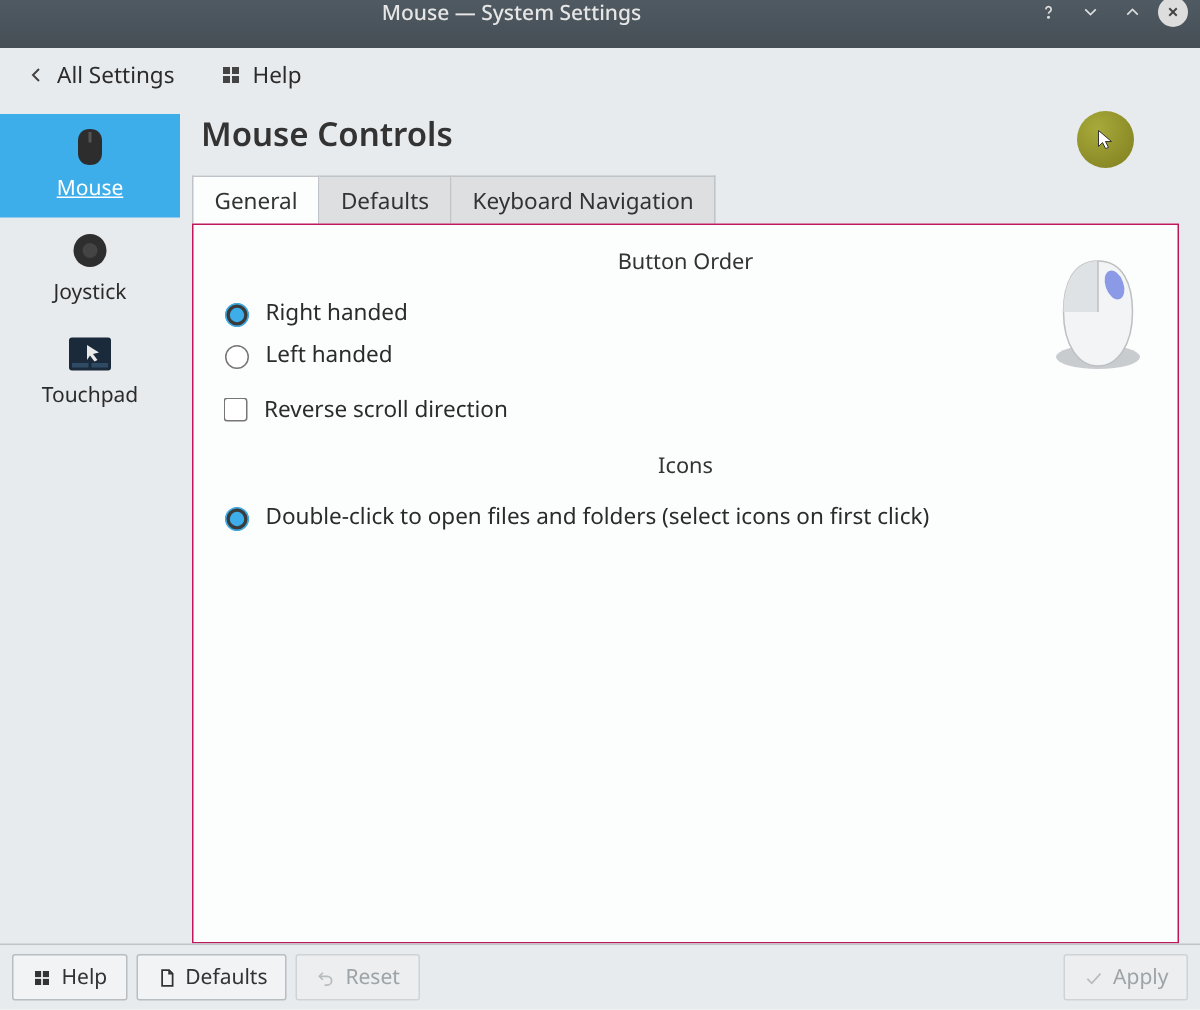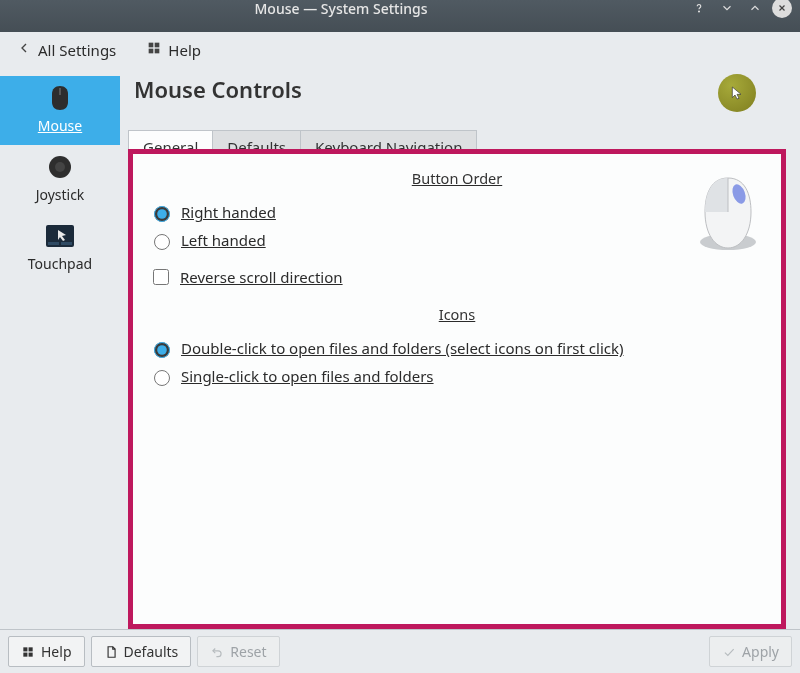--- a/index.html
+++ b/index.html
@@ -30,21 +30,21 @@
   }
   .titlebar .wb svg { width:14px; height:14px; }
   .titlebar .close { background:#ddd; border-radius:50%; color:#444; width:20px; height:20px; }
   .titlebar .close svg { width:10px; height:10px; }
 
   
   .toolbar {
     height:36px; display:flex; align-items:center; gap:18px; padding:0 10px;
   }
   .toolbar .t-item {
-    display:flex; gap:6px; font-size:15px; color:#2b2b2b;
+    display:flex; align-items:center; gap:6px; font-size:15px; color:#2b2b2b;
     padding:4px 6px; cursor:pointer;
   }
   .toolbar .t-item svg { width:16px; height:16px; color:#444; }
 
   
   .main {
     position:absolute; top:68px; left:0; right:0; bottom:44px;
     display:flex;
   }
   .sidebar {
@@ -60,28 +60,28 @@
   .side-ico { display:flex; justify-content:center; margin-bottom:4px; }
   .side-ico svg, .side-ico .blk { width:40px; height:28px; }
 
   .content { flex:1; padding:0 14px 0 8px; display:flex; flex-direction:column; }
   .page-title { font-size:22px; font-weight:600; color:#333; margin:6px 0 12px 6px;}
   .tabs { display:flex; }
   .tab {
     border:1px solid #bfc4c9; border-bottom:none;
     background:#dddfe1;
     padding:6px 14px; font-size:15px;
-    margin-right:0; position:relative; top:14px; cursor:pointer;
+    margin-right:0; position:relative; top:1px; cursor:pointer;
     color:#333;
   }
   .tab.active { background:#fcfdfd; }
   .tab:not(:first-child){ border-left:none; }
   .panel {
-    flex:1; border:5px solid #be185d; background:#fcfdfd;
-    padding:12px 16px; position:relative;text-decoration:underline;
+    flex:1; border:1px solid #be185d; background:#fcfdfd;
+    padding:12px 16px; position:relative;
   }
   .group-title { text-align:center; font-size:14.5px; color:#333; margin:2px 0 10px; }
   label.row { display:flex; align-items:center; gap:8px; padding:4px 0; font-size:15px; color:#2b2b2b; cursor:pointer;}
   input[type="radio"] { accent-color:#3daee9; width:16px; height:16px; }
   input[type="checkbox"] { width:16px; height:16px; }
   .spacer { height:8px; }
   .mouse-img { position:absolute; right:16px; top:18px; }
 
   
   .bottombar {
@@ -218,24 +218,20 @@
       <div class="spacer"></div>
       <label class="row">
         <input type="checkbox" style="">
         <span>Reverse scroll direction</span>
       </label>
       <div class="group-title" style="margin-top:12px">Icons</div>
       <label class="row">
         <input type="radio" name="clickmode" checked="" style="">
         <span>Double-click to open files and folders (select icons on first click)</span>
       </label>
-      <label class="row">
-        <input type="radio" name="clickmode" style="">
-        <span>Single-click to open files and folders</span>
-      </label>
     </div>
   </div>
 </div>
 
 <div class="bottombar">
   <div class="btn">
     <svg viewBox="0 0 24 24" fill="currentColor">
         <rect x="4" y="4" width="7" height="7"></rect>
         <rect x="13" y="4" width="7" height="7"></rect>
         <rect x="4" y="13" width="7" height="7"></rect>

